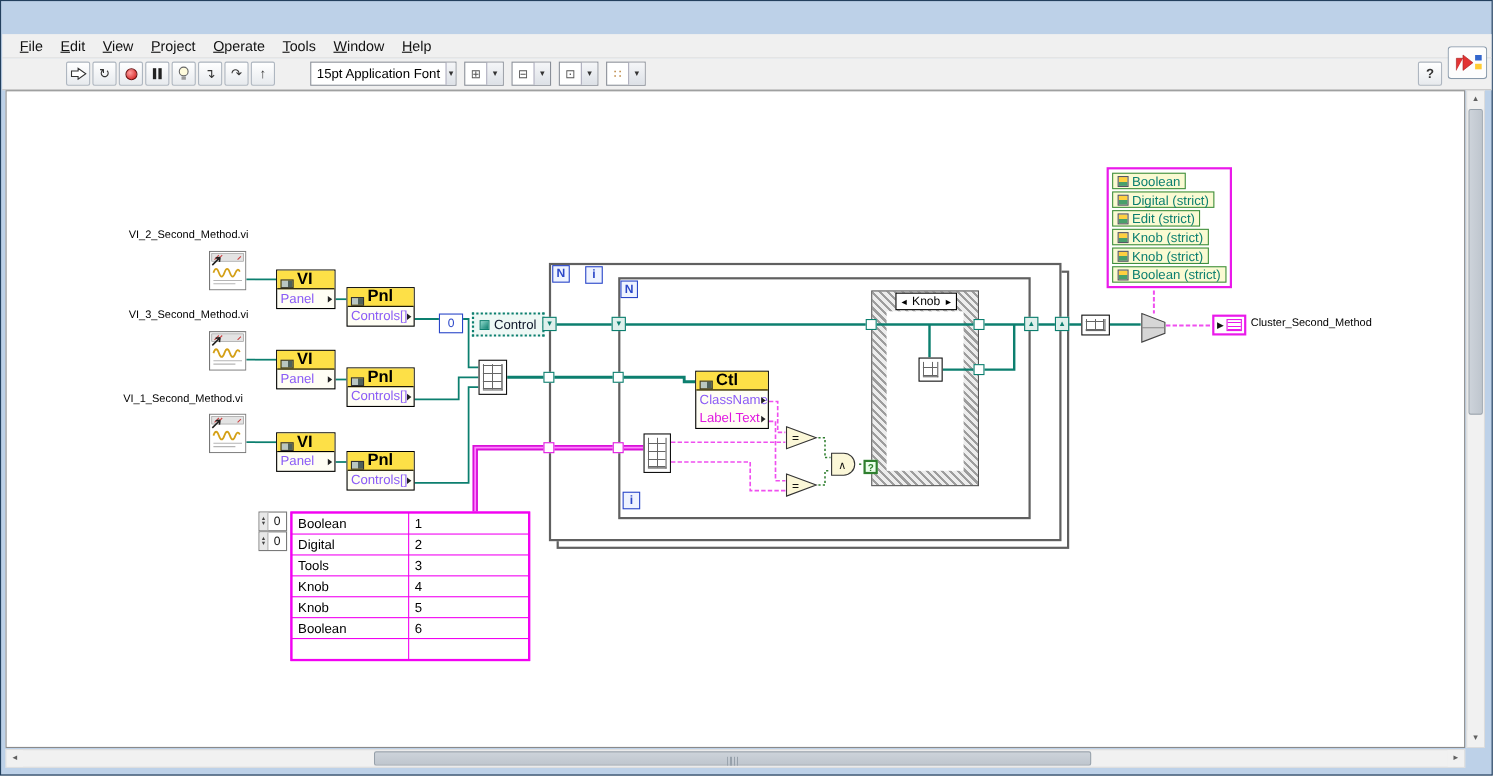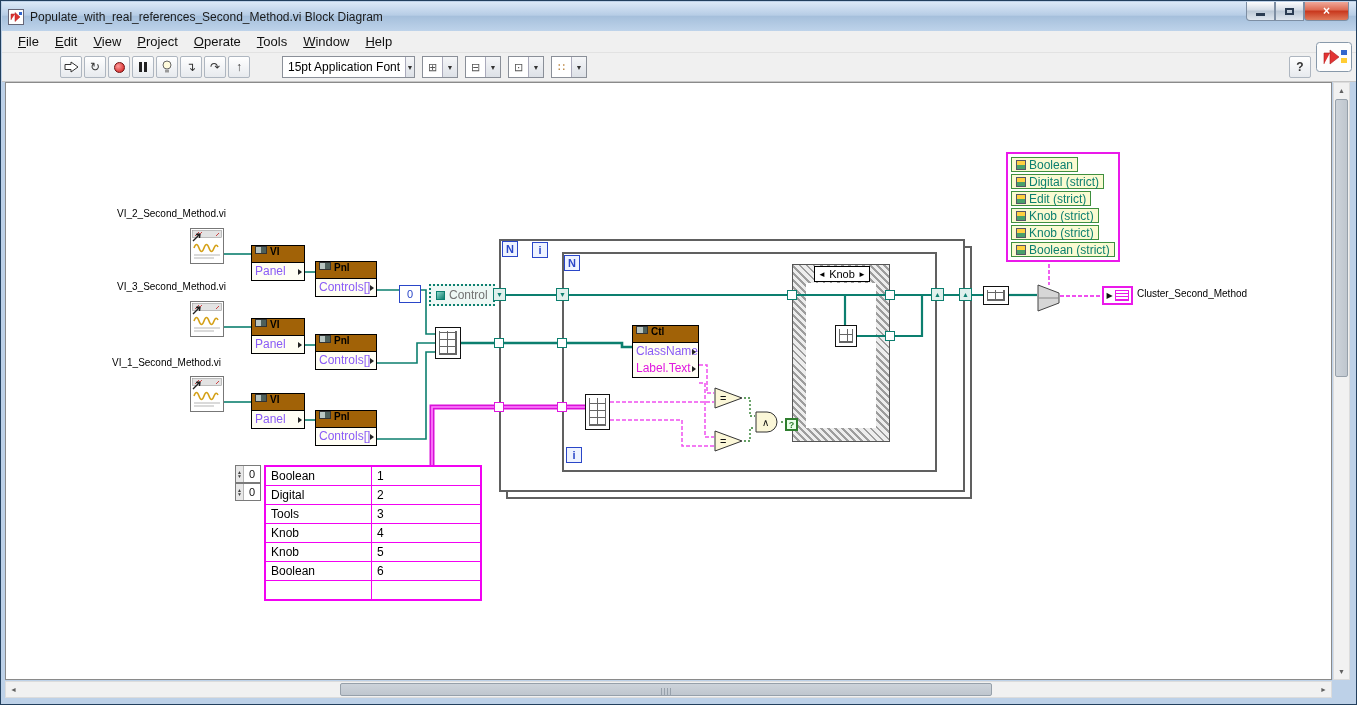--- a/index.html
+++ b/index.html
@@ -46,22 +46,22 @@
   .icon-combo .cico { flex:1; text-align:center; font-size:11px; color:#555; }
 
   
   .diagram { position:absolute; left:4px; top:81px; width:1327px; height:598px;
     background:#fff; border:1px solid #8a8a8a; overflow:hidden; font-size:12px; }
   .wires { position:absolute; left:0; top:0; z-index:5; }
   .loop { position:absolute; border:2px solid #606060; z-index:1; }
   .freelabel { position:absolute; font-size:10px; color:#000; white-space:nowrap; z-index:10; }
 
   .pnode { position:absolute; background:#fffef4; border:1px solid #000; z-index:10; }
-  .pnode .hd { display:flex; align-items:flex-start; gap:3px; height:17px; border-bottom:1px solid #000;
-    padding:0 3px; font-weight:bold; font-size:10px; background:#a16207; }
+  .pnode .hd { display:flex; align-items:flex-end; gap:3px; height:17px; border-bottom:1px solid #000;
+    padding:0 3px; font-weight:bold; font-size:15px; background:#fde047; }
   .plug { width:12px; height:8px; border:1px solid #333;
     background:linear-gradient(90deg,#b9c6c2 55%,#4e605b 55%); }
   .prow { height:17px; line-height:17px; padding:0 9px 0 3px; color:#8b5cf6; position:relative; white-space:nowrap; }
   .prow::after { content:""; position:absolute; right:2px; top:6px;
     border-left:4px solid #222; border-top:3px solid transparent; border-bottom:3px solid transparent; }
   .prow.pink { color:#e018e0; }
 
   .term { position:absolute; width:16px; height:16px; border:1px solid #2a46c8; background:#eef3ff;
     color:#2a46c8; font-weight:bold; font-size:11px; display:flex; align-items:center; justify-content:center; z-index:10; }
   .sreg { position:absolute; width:13px; height:13px; border:1px solid #0c7f6f; background:#dff0ec;
@@ -76,21 +76,21 @@
     display:flex; align-items:center; gap:2px; padding:0 3px; font-size:11px; }
 
   .arr-ico { position:absolute; background:#fff; border:1px solid #111; z-index:10; }
   .arr-ico::before { content:""; position:absolute; inset:3px;
     background:repeating-linear-gradient(0deg,#666 0 1px,transparent 1px 7px),
                repeating-linear-gradient(90deg,#666 0 1px,transparent 1px 8px);
     border-bottom:1px solid #666; border-right:1px solid #666; }
 
   .numconst { position:absolute; border:1px solid #2a46c8; background:#fff; color:#2a46c8;
     font-size:11px; display:flex; align-items:center; justify-content:center; z-index:10; }
-  .classconst { position:absolute; border:2px dotted #0c7f6f; background:#eef8f5; color:#737373;
+  .classconst { position:absolute; border:2px dotted #0c7f6f; background:#eef8f5; color:#0f172a;
     display:flex; align-items:center; gap:4px; padding:0 5px; font-size:12px; z-index:10; height:22px; }
   .cc-icon { width:9px; height:9px; border:1px solid #0c7f6f; background:linear-gradient(135deg,#8fd8cb,#0c7f6f); }
 
   .cluster-const { position:absolute; border:2px solid #ea19ea; background:#fff; padding:3px;
     display:flex; flex-direction:column; gap:2px; z-index:10; }
   .cl-item { display:flex; align-items:center; gap:3px; border:1px solid #3f8f3f; background:#fafad2;
     color:#0c7f6f; font-size:12px; padding:0 4px; height:15px; width:max-content; }
   .cl-icon { width:10px; height:10px; border:1px solid #556; flex:none;
     background:linear-gradient(180deg,#ffd040 50%,#49a06b 50%); }
 
@@ -116,39 +116,20 @@
   .sb-thumb { position:absolute; background:linear-gradient(90deg,#cdd3da,#bfc6ce); border:1px solid #96a0aa; border-radius:2px; }
   .sb-thumb.h { background:linear-gradient(#cdd3da,#bfc6ce); }
   .grip-h { position:absolute; left:50%; top:4px; width:10px; height:8px; transform:translateX(-50%);
     background:repeating-linear-gradient(90deg,#97a1ab 0 1px,transparent 1px 3px); }
 </style>
 </head>
 <body>
 
 <div class="window">
 
-  <div class="titlebar">
-    <svg width="16" height="16">
-        <rect x="0.5" y="0.5" width="15" height="15" fill="#fff" stroke="#667"></rect>
-        <path d="M3 11 V5 h4 M7 3.5 l5 4.5 -5 4.5 z" fill="#d33" stroke="#a22" stroke-width="0.5"></path>
-        <rect x="11" y="3" width="3" height="3" fill="#36c"></rect>
-      </svg>
-    <span class="title-text">Populate_with_real_references_Second_Method.vi Block Diagram</span>
-    <div class="winbtns">
-      <div class="winbtn min">
-          <span class="minbar"></span>
-        </div>
-      <div class="winbtn">
-          <span class="maxbox"></span>
-        </div>
-      <div class="winbtn close">
-          <span>×</span>
-        </div>
-    </div>
-  </div>
 
   <div class="menubar">
     <span class="menu-item">File</span>
     <span class="menu-item">Edit</span>
     <span class="menu-item">View</span>
     <span class="menu-item">Project</span>
     <span class="menu-item">Operate</span>
     <span class="menu-item">Tools</span>
     <span class="menu-item">Window</span>
     <span class="menu-item">Help</span>
@@ -370,21 +351,21 @@
     <div class="case-sel" style="left:808px;top:183px;width:56px">
       <span style="font-size:8px">◄</span>
       <span style="flex:1;text-align:center">Knob</span>
       <span style="font-size:8px">►</span>
     </div>
     <div class="arr-ico" style="left:829px;top:242px;width:22px;height:22px"></div>
     <div class="abs" style="left:779px;top:335px;width:13px;height:13px;border:2px solid #2f7f2f;background:#eaffea;color:#2f7f2f;font-size:9px;font-weight:bold;display:flex;align-items:center;justify-content:center;z-index:11">
         <span>?</span>
       </div>
 
-    <div class="pnode" style="left:626px;top:242px;width:67px">
+    <div class="pnode" style="left:626px;top:254px;width:67px">
       <div class="hd">
           <span class="plug"></span>
           <span>Ctl</span>
         </div>
       <div class="prow">ClassName</div>
       <div class="prow pink">Label.Text</div>
     </div>
 
     <div class="arr-ico" style="left:579px;top:311px;width:25px;height:36px"></div>
 

